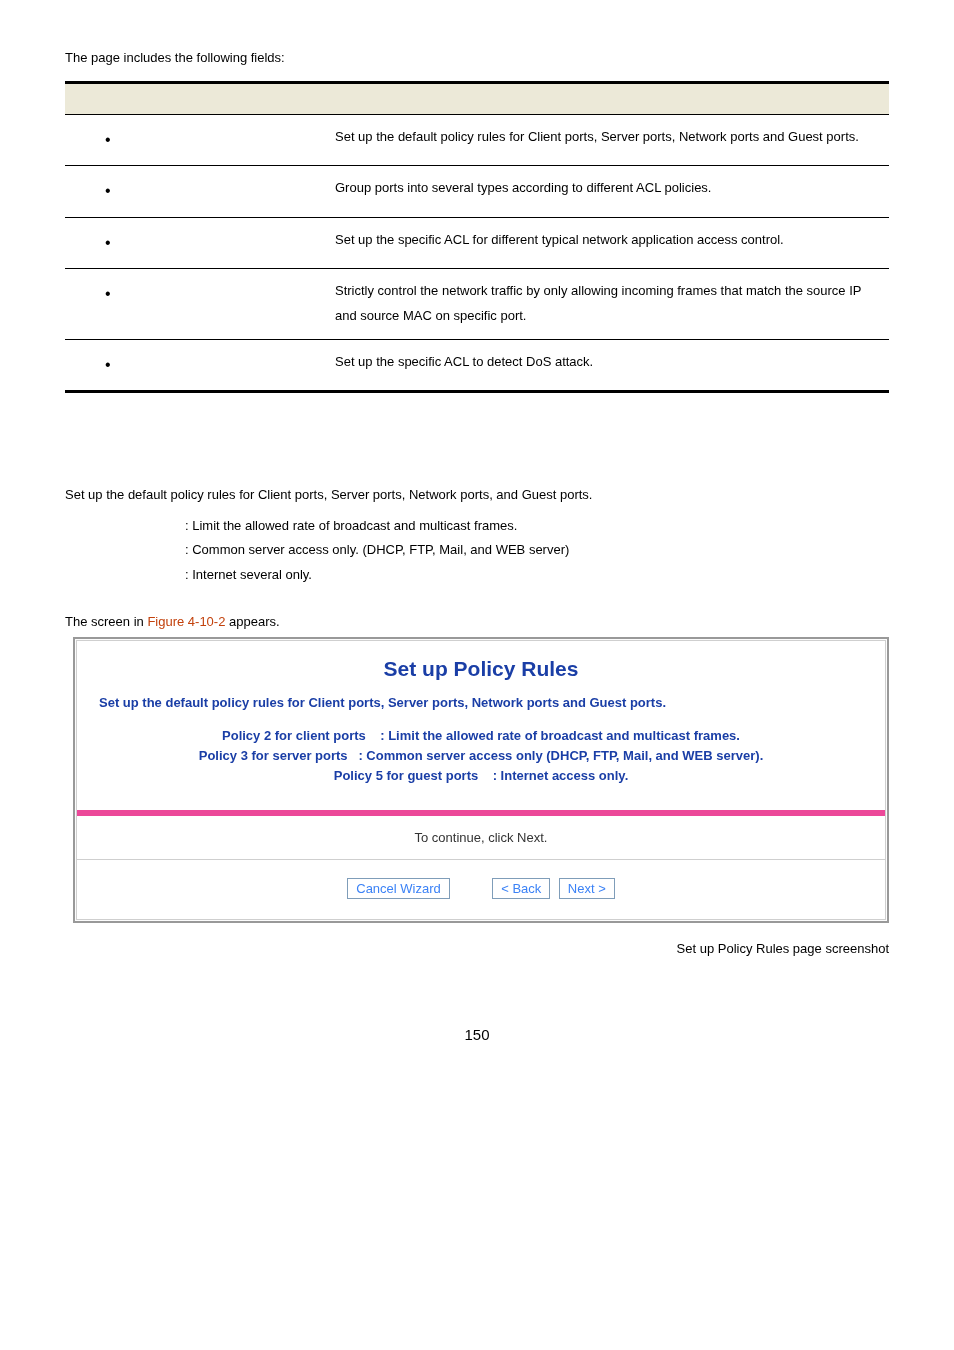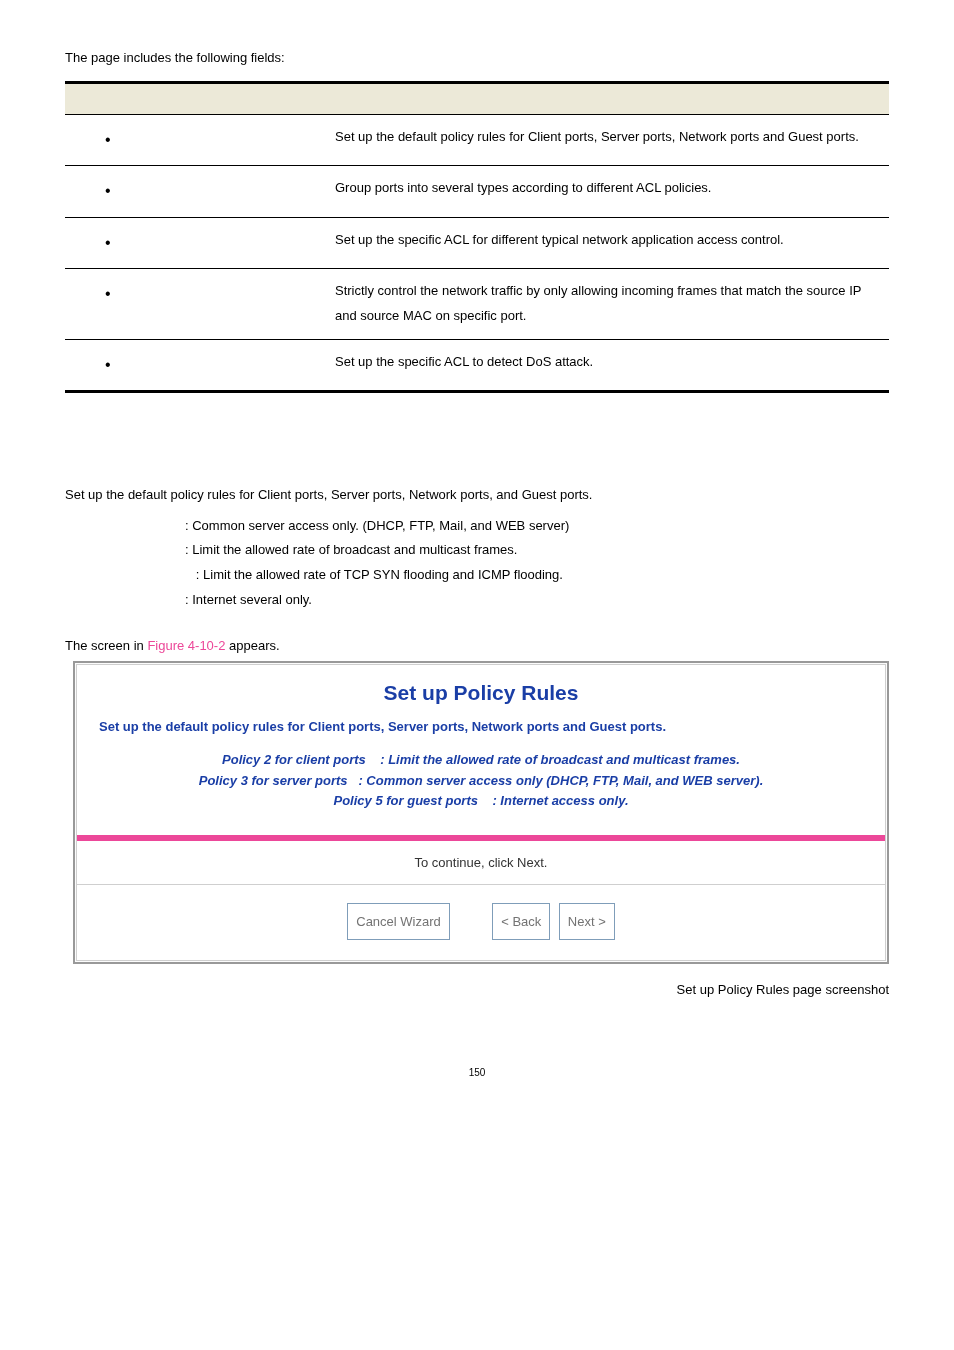--- a/index.html
+++ b/index.html
@@ -59,21 +59,21 @@
 }
 .policy-lines {
   padding-left: 120px;
 }
 .screen-line {
   font-size: 13px;
   margin-top: 26px;
   margin-bottom: 8px;
 }
 .link {
-  color: #ec4899;
+  color: #c2410c;
 }
 .wizard-frame {
   border: 2px solid #999;
   background: #fcfcfc;
   margin-left: 8px;
 }
 .wizard-inner {
   border: 1px solid #cfcfcf;
   margin: 1px;
   background: #fff;
@@ -98,56 +98,55 @@
   text-align: left;
   padding: 0 4px;
 }
 .wizard-policies {
   font-family: Verdana, Arial, sans-serif;
   font-weight: bold;
   font-size: 13px;
   color: #1a3ea6;
   line-height: 1.55;
   text-align: center;
-  font-style: italic;
 }
 .wizard-mid {
   border-top: 6px solid #ec4899;
   padding: 14px 0;
   text-align: center;
   font-size: 13px;
   color: #333;
 }
 .wizard-buttons {
   border-top: 1px solid #cfcfcf;
   padding: 18px 0 20px 0;
   text-align: center;
 }
 .btn {
   display: inline-block;
   border: 1px solid #7f9db9;
   background: #fff;
-  color: #737373;
-  font-size: 13px;
-  padding: 10px 8px;
+  color: #3b82f6;
+  font-size: 13px;
+  padding: 2px 8px;
   margin: 0 2px;
   font-family: Arial, sans-serif;
   cursor: pointer;
 }
 .btn.gap {
   margin-right: 36px;
 }
 .caption {
   text-align: right;
   font-size: 13px;
   margin-top: 18px;
 }
 .pagenum {
   text-align: center;
-  font-size: 10px;
+  font-size: 15px;
   margin-top: 70px;
 }
 </style>
 </head>
 <body>
 
 <div class="page">
 
   <div class="intro">The page includes the following fields:</div>
 
@@ -176,23 +175,22 @@
     <tr>
       <td class="left"><span class="bullet">•</span></td>
       <td>Set up the specific ACL to detect DoS attack.</td>
     </tr>
   </tbody>
     </table>
 
   <div class="policy-block">
     <div class="policy-main">Set up the default policy rules for Client ports, Server ports, Network ports, and Guest ports.</div>
     <div class="policy-lines">
+      <div>: Limit the allowed rate of broadcast and multicast frames.</div>
       <div> : Common server access only. (DHCP, FTP, Mail, and WEB server)</div>
-      <div>: Limit the allowed rate of broadcast and multicast frames.</div>
-      <div style="white-space:pre;">   : Limit the allowed rate of TCP SYN flooding and ICMP flooding.</div>
       <div>: Internet several only.</div>
     </div>
   </div>
 
   <div class="screen-line">
     <span>The screen in </span><span class="link">Figure 4-10-2</span><span> appears.</span>
   </div>
 
   <div class="wizard-frame">
     <div class="wizard-inner">

